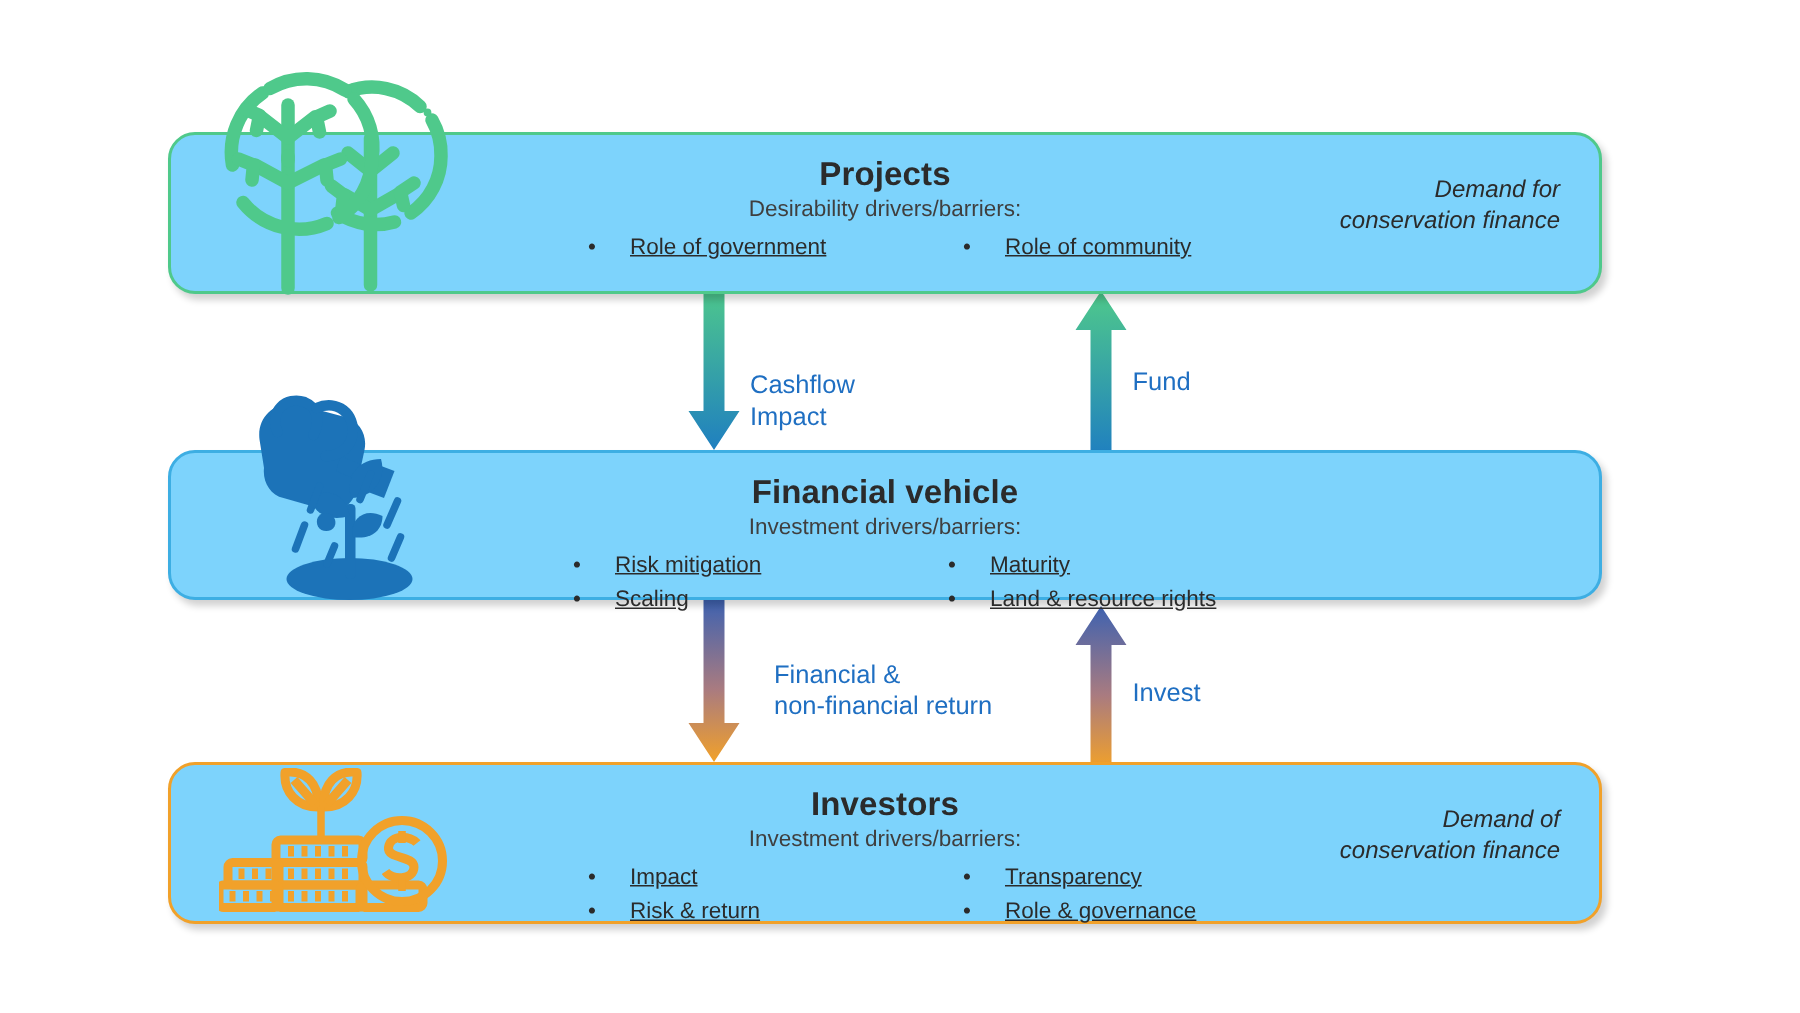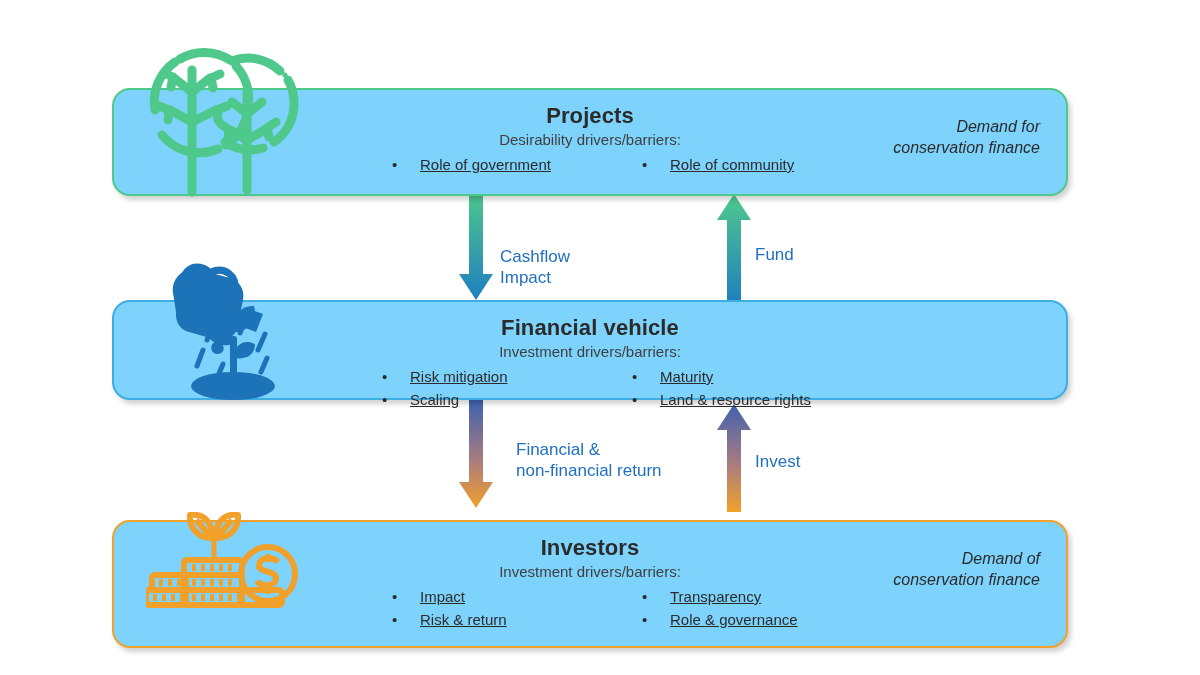--- a/index.html
+++ b/index.html
@@ -15,21 +15,21 @@
   .box{
     position:absolute;
     box-sizing:border-box;
     background:#7dd3fc;
     border-radius:18px;
     border:2px solid #000;
     box-shadow:3px 4px 5px rgba(0,0,0,.18);
   }
   .box-projects{left:112px;top:88px;width:956px;height:108px;border-color:#4FC98B;}
   .box-vehicle {left:112px;top:300px;width:956px;height:100px;border-color:#3DAEE3;}
-  .box-investors{left:112px;top:508px;width:956px;height:128px;border-color:#F1A12A;margin-top:12px;}
+  .box-investors{left:112px;top:508px;width:956px;height:108px;border-color:#F1A12A;}
 
   .box-title{
     position:absolute;left:0;right:0;top:13px;
     text-align:center;
     font-size:22px;font-weight:bold;color:#2B2B2B;
     letter-spacing:.1px;
   }
   .box-sub{
     position:absolute;left:0;right:0;top:41px;
     text-align:center;

